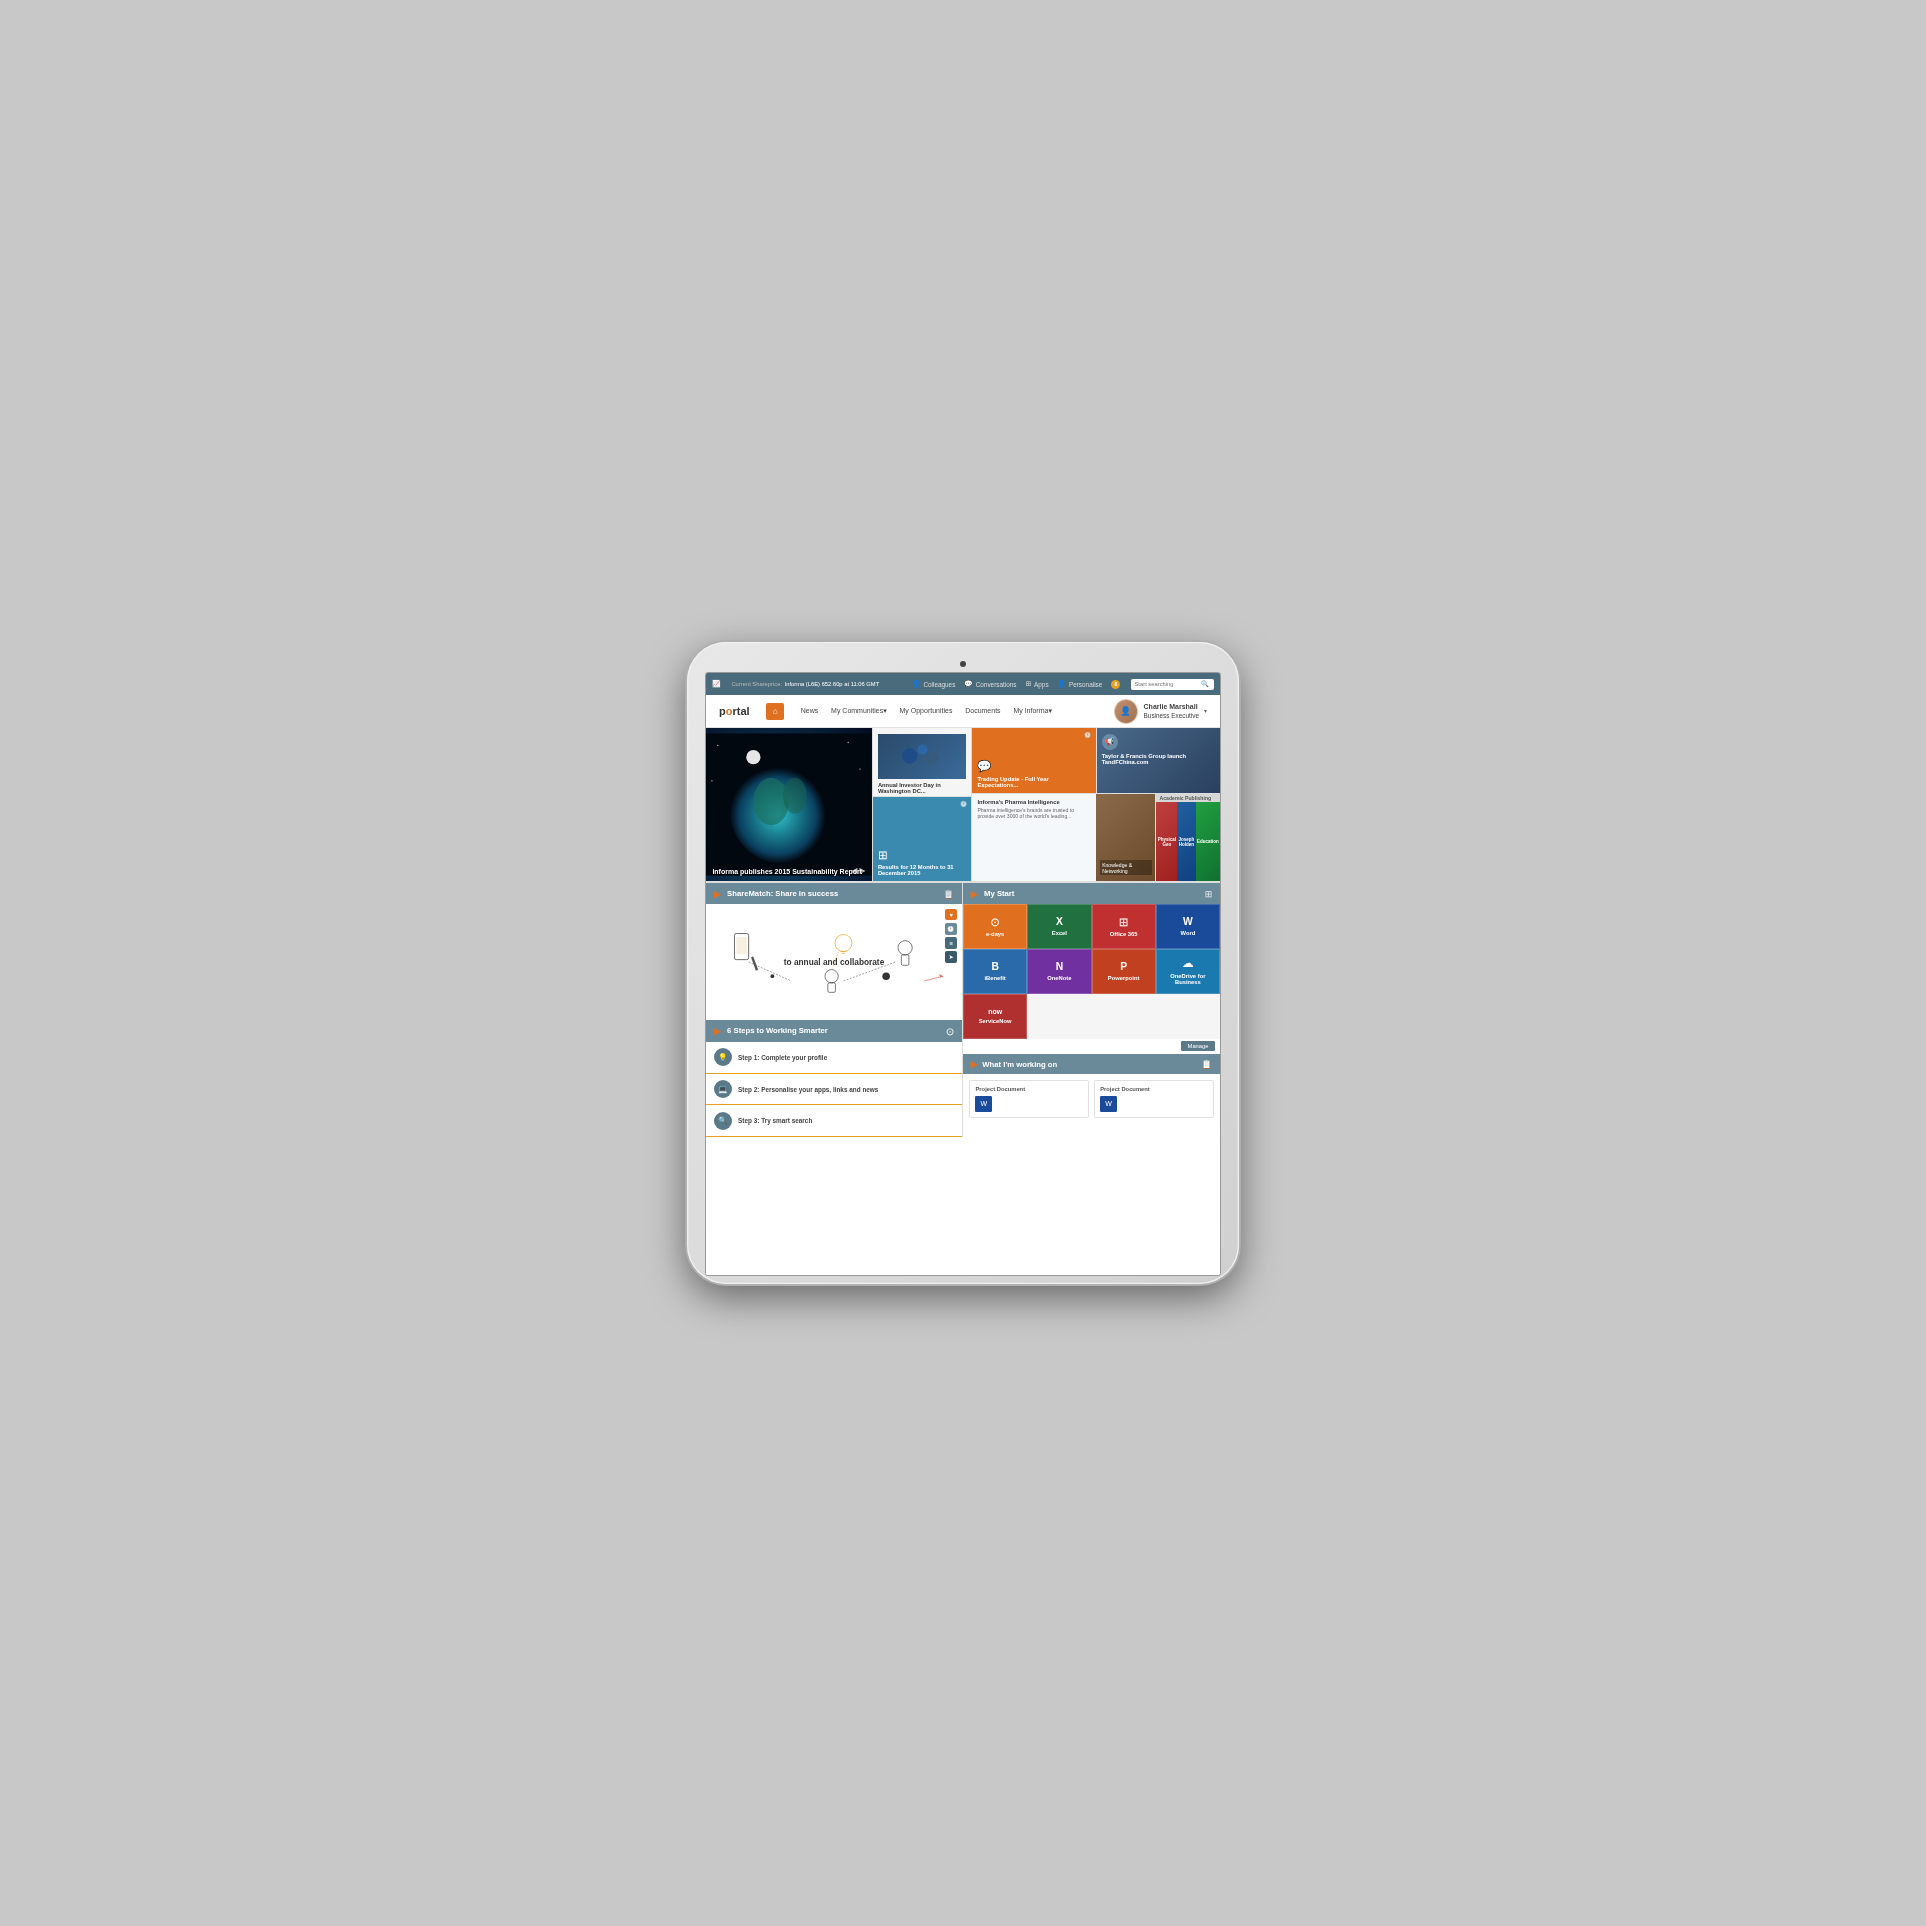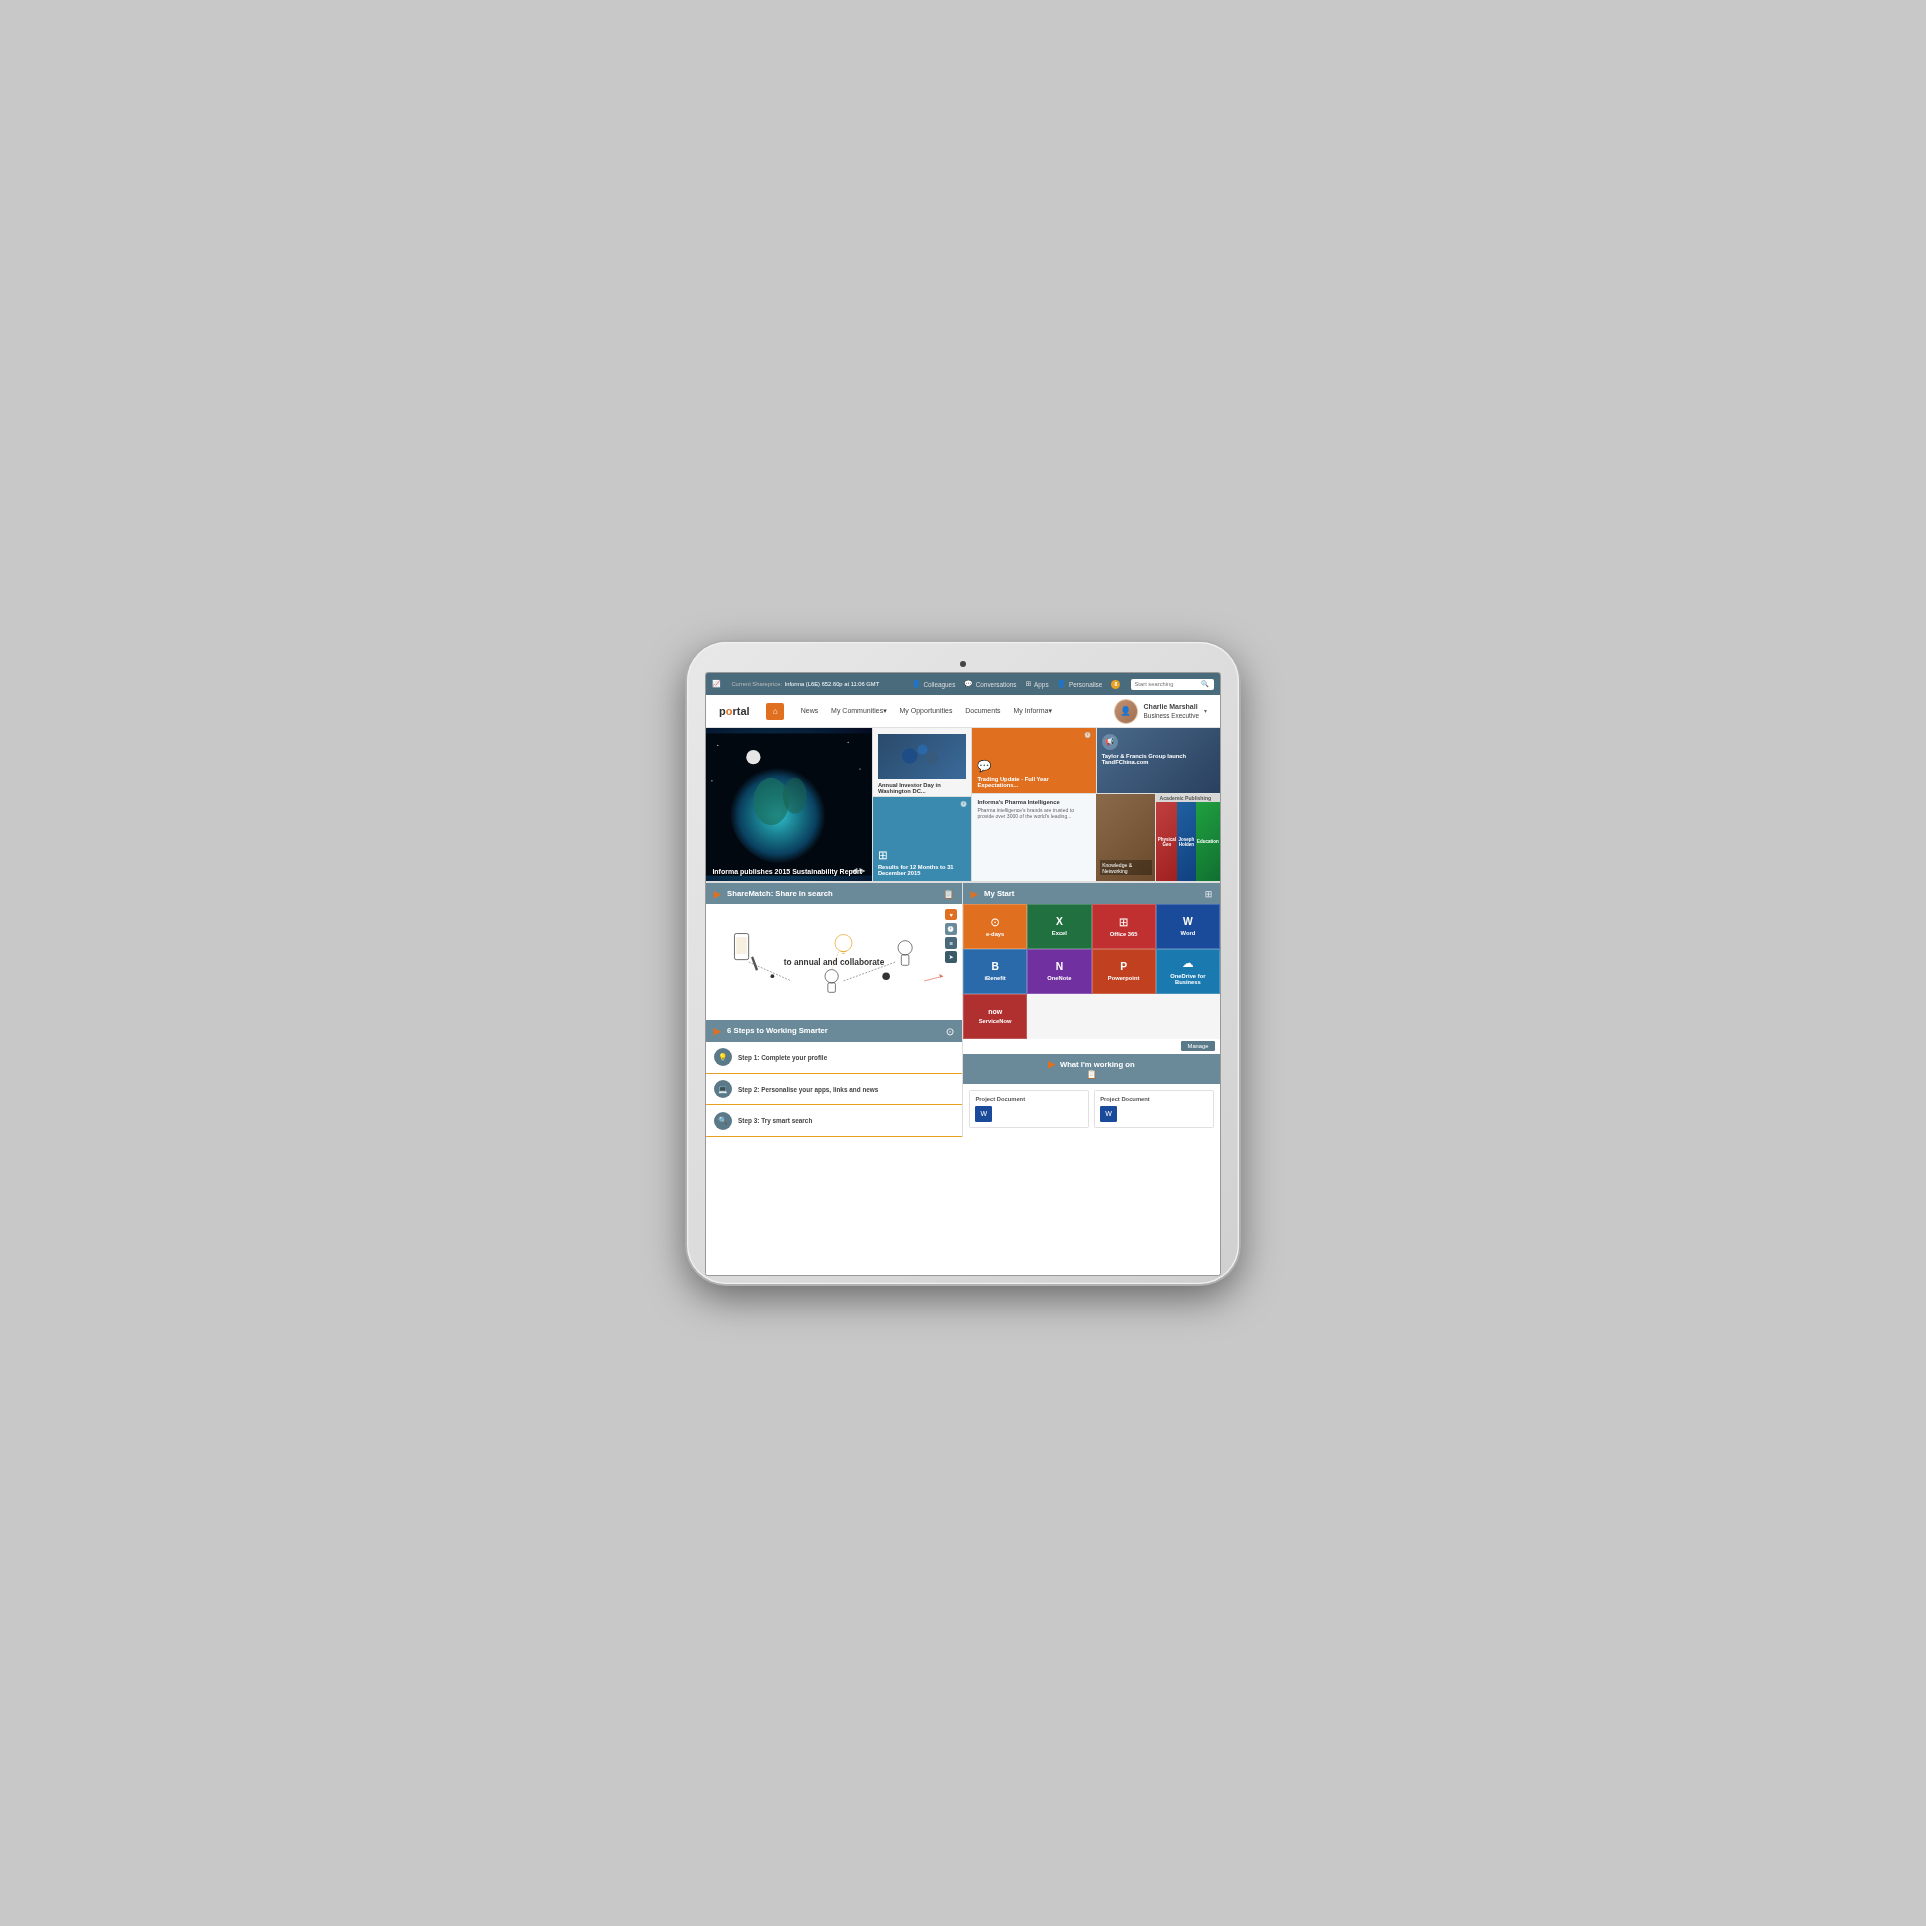--- a/index.html
+++ b/index.html
@@ -479,21 +479,20 @@
       cursor: pointer;
     }
 
     
     .working-header {
       background: #6a8a9a;
       padding: 5.1px 7.7px;
       display: flex;
       align-items: center;
       justify-content: space-between;
-      flex-direction: column;
     }
     .working-header h3 {
       color: #fff;
       font-size: 7.7px;
       font-weight: bold;
     }
     .working-grid {
       display: grid;
       grid-template-columns: 1fr 1fr;
       gap: 5.1px;
@@ -738,21 +737,21 @@
         </div>
       </div>
 
       <div class="bottom-section">
 
         <div class="left-panel">
 
           <div class="panel-header">
             <h3>
               <span class="orange-arrow">▶</span>
-              <span>ShareMatch: Share in search</span>
+              <span>ShareMatch: Share in success</span>
             </h3>
             <span class="panel-header-btn">📋</span>
           </div>
 
           <div class="video-area">
             <div class="video-canvas">
 
               <svg class="video-drawing" viewBox="0 0 540 180">
 
                 <rect x="60" y="30" width="30" height="55" rx="4" fill="none" stroke="#333" stroke-width="1.5"></rect>

